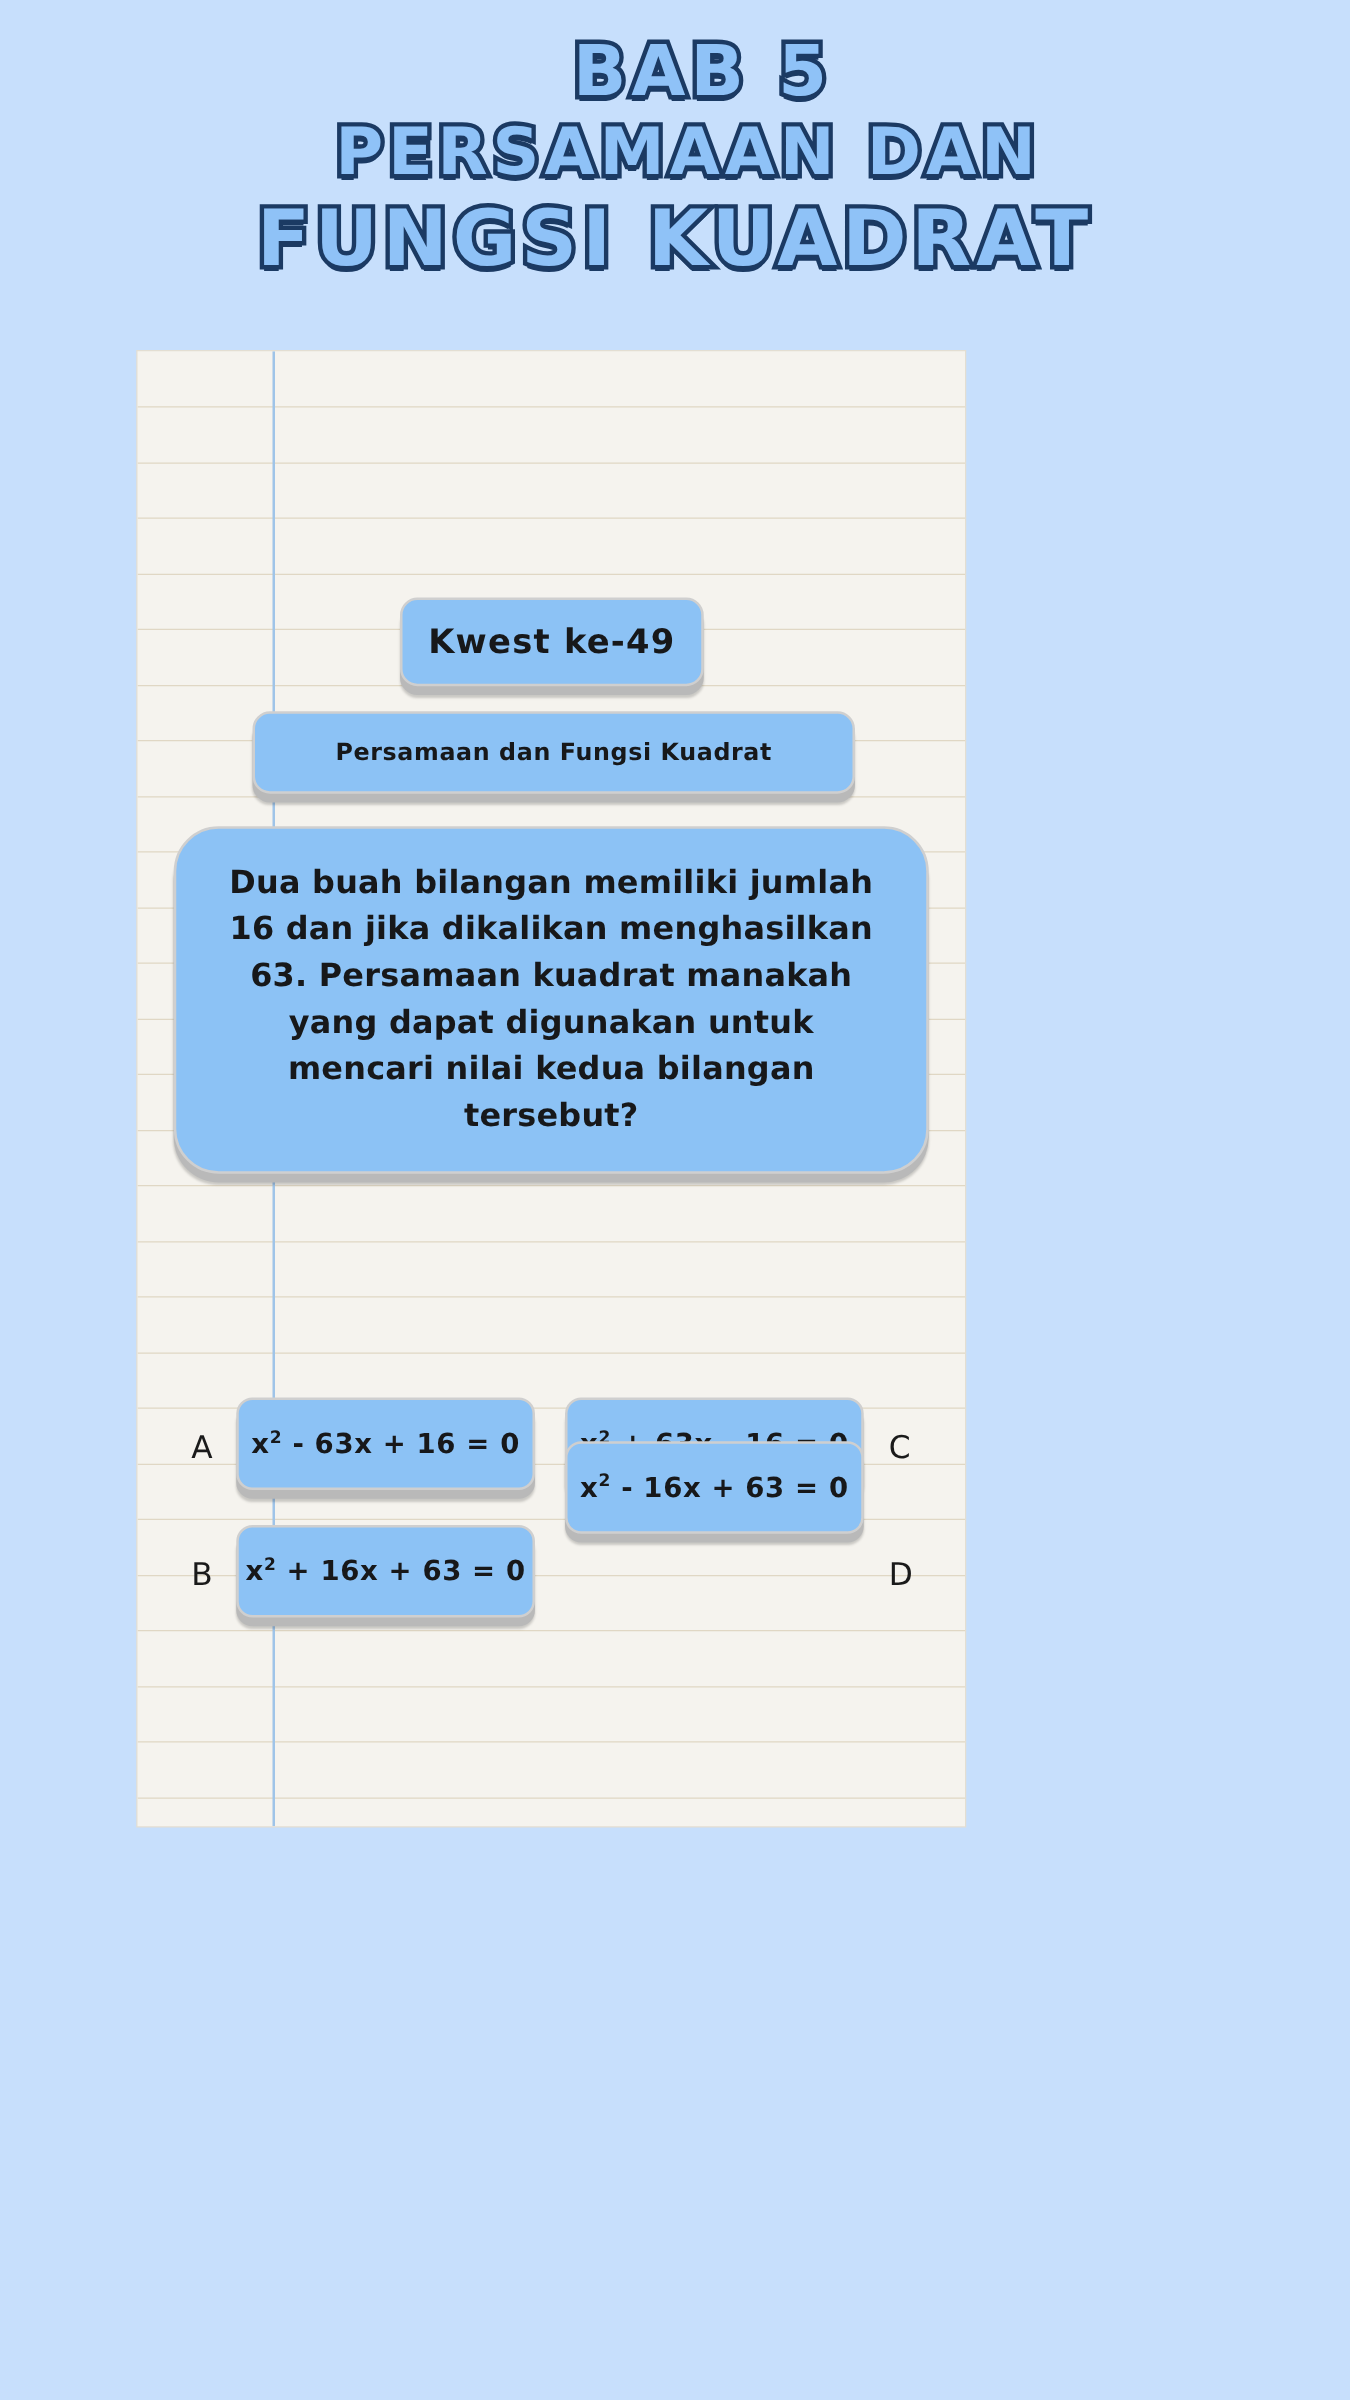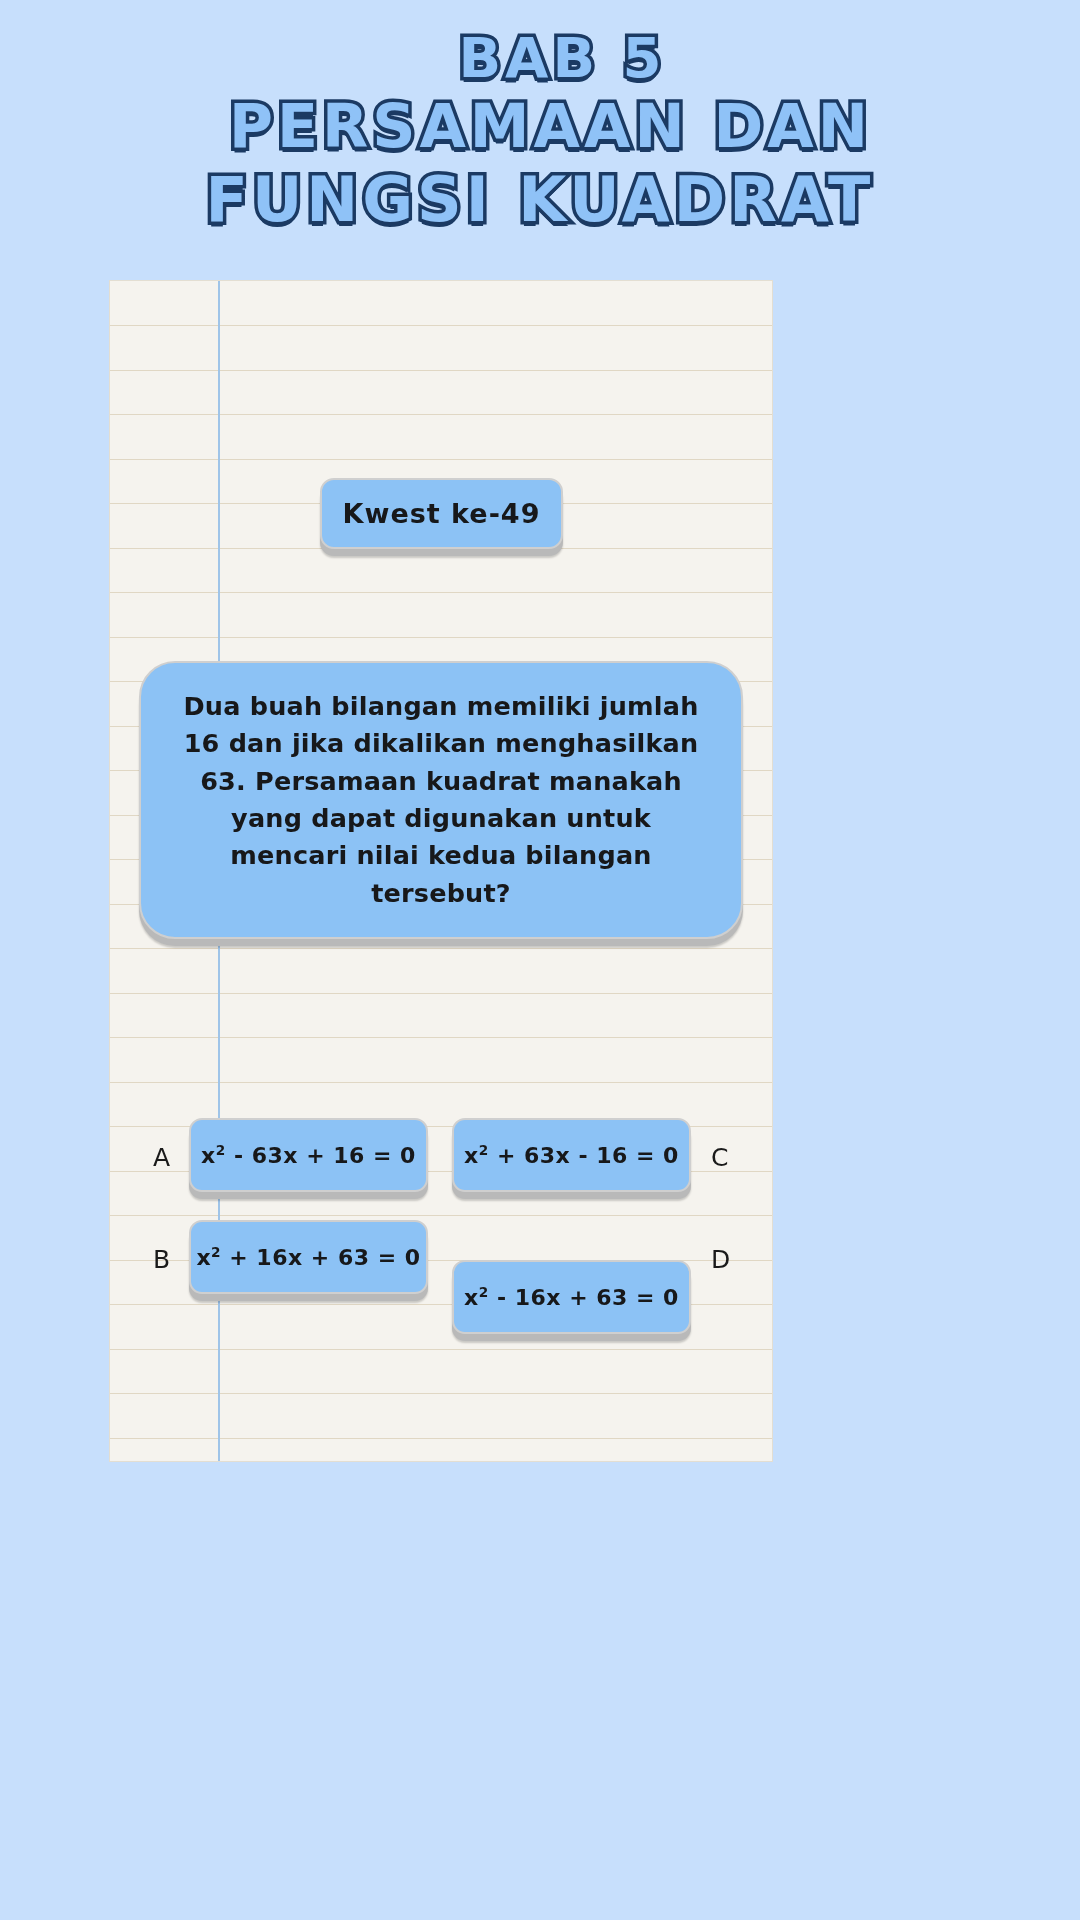--- a/index.html
+++ b/index.html
@@ -32,21 +32,21 @@
     font-family: "DejaVu Sans", sans-serif;
     font-weight: bold;
     letter-spacing: 4px;
     color: #8fc2f7;
     -webkit-text-stroke: 7px #1b3a63;
     paint-order: stroke fill;
     text-shadow: 0 5px 0 #1b3a63;
     line-height: 1.06;
   }
   .title-line.l1 { font-size: 56px; margin-left: 44px; }
-  .title-line.l2 { font-size: 60px; margin-top: 8px; padding-left: 21px; }
+  .title-line.l2 { font-size: 52px; margin-top: 8px; padding-left: 21px; }
   .title-line.l3 { font-size: 62px; margin-top: 8px; }
 
   
   .paper {
     position: absolute;
     left: 110px;
     top: 281px;
     width: 662px;
     height: 1180px;
     background: #f5f3ee;
@@ -121,21 +121,21 @@
   .opt {
     border-radius: 13px;
     font-size: 22px;
     letter-spacing: 0.5px;
     font-weight: bold;
     justify-content: center;
   }
   .opt-a { left: 189px;  top: 1118px; width: 239px; height: 74px; }
   .opt-c { left: 452px;  top: 1118px; width: 239px; height: 74px; }
   .opt-b { left: 189px;  top: 1220px; width: 239px; height: 74px; }
-  .opt-d { left: 452px;  top: 1260px; width: 239px; height: 74px; border-radius: 13px; }
+  .opt-d { left: 452px;  top: 1153px; width: 239px; height: 74px; border-radius: 13px; }
 
   .opt sup { font-size: 0.62em; vertical-align: super; }
 
   .opt-letter {
     position: absolute;
     font-size: 25px;
     color: #1a1a1a;
     font-weight: normal;
     font-family: "DejaVu Sans", sans-serif;
   }
@@ -184,20 +184,23 @@
         <div class="rule" style="top: 1112px;"></div>
         <div class="rule" style="top: 1157px;"></div>
       </div>
     <div class="margin-line"></div>
   </div>
 
   <div class="card kwest">
     <span>Kwest ke-49</span>
   </div>
 
+  <div class="card subtitle">
+    <span>Persamaan dan Fungsi Kuadrat</span>
+  </div>
 
   <div class="card question">
     <span>Dua buah bilangan memiliki jumlah 16 dan jika dikalikan menghasilkan 63. Persamaan kuadrat manakah yang dapat digunakan untuk mencari nilai kedua bilangan tersebut?</span>
   </div>
 
   <div class="opt-letter letter-a">A</div>
   <div class="card opt opt-a">
     <span><span>x</span><sup>2</sup><span> - 63x + 16 = 0</span></span>
   </div>
 

